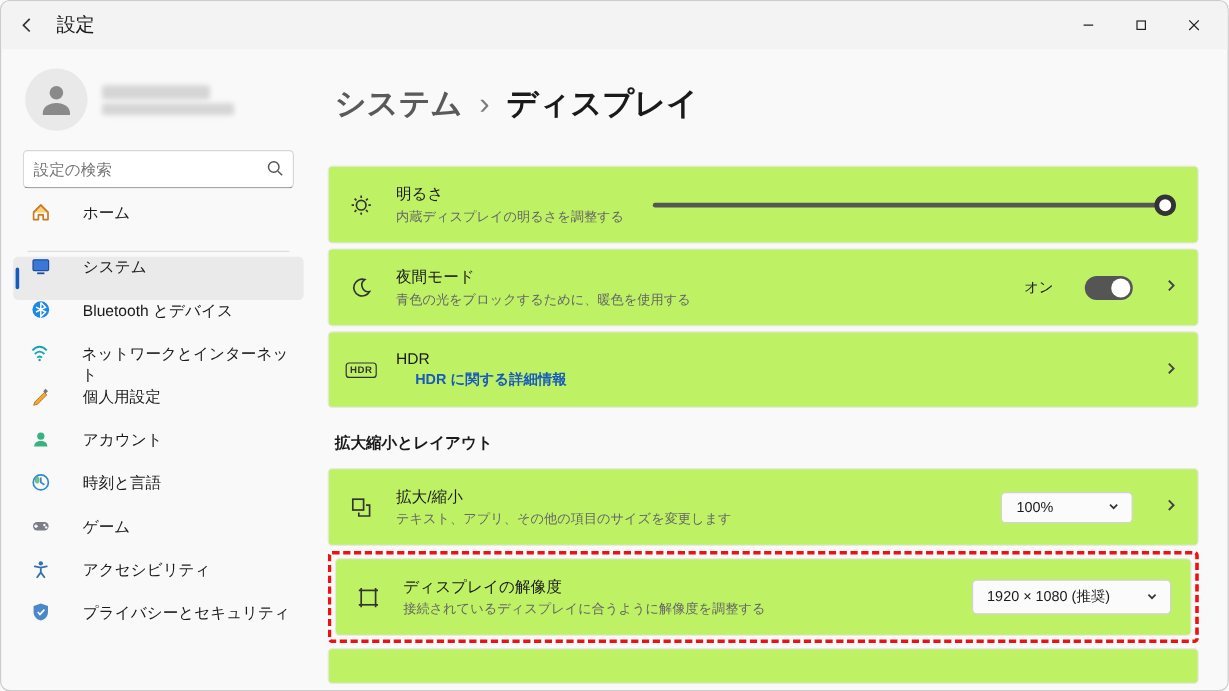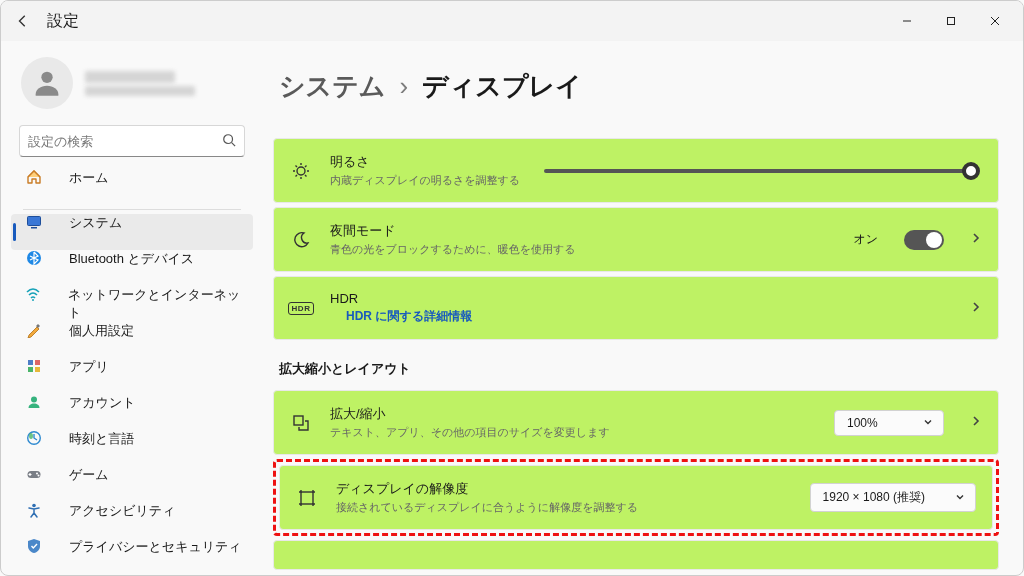--- a/index.html
+++ b/index.html
@@ -246,31 +246,20 @@
             <svg width="16" height="16" viewBox="0 0 16 16">
               <path d="M3 13 L11 5 L13 7 L5 15 L2 16 Z" fill="#f2a93b" stroke="#b07016" stroke-width="0.8"></path>
               <path d="M10 4 L12 2 L14 4 L12 6 Z" fill="#777"></path>
             </svg>
           </span>
         <span>個人用設定</span>
       </div>
       <div class="nav-item">
         <span class="nic">
             <svg width="16" height="16" viewBox="0 0 16 16">
-              <rect x="2" y="2" width="5" height="5" fill="#4e7ec7"></rect>
-              <rect x="9" y="2" width="5" height="5" fill="#d66"></rect>
-              <rect x="2" y="9" width="5" height="5" fill="#4ab56a"></rect>
-              <rect x="9" y="9" width="5" height="5" fill="#e6b83a"></rect>
-            </svg>
-          </span>
-        <span>アプリ</span>
-      </div>
-      <div class="nav-item">
-        <span class="nic">
-            <svg width="16" height="16" viewBox="0 0 16 16">
               <circle cx="8" cy="5.5" r="3" fill="#36b37e"></circle>
               <path d="M2.5 14c0-3 2.5-4.5 5.5-4.5S13.5 11 13.5 14" fill="#36b37e"></path>
             </svg>
           </span>
         <span>アカウント</span>
       </div>
       <div class="nav-item">
         <span class="nic">
             <svg width="16" height="16" viewBox="0 0 16 16">
               <circle cx="8" cy="8" r="6.3" fill="none" stroke="#2f8ad0" stroke-width="1.4"></circle>

